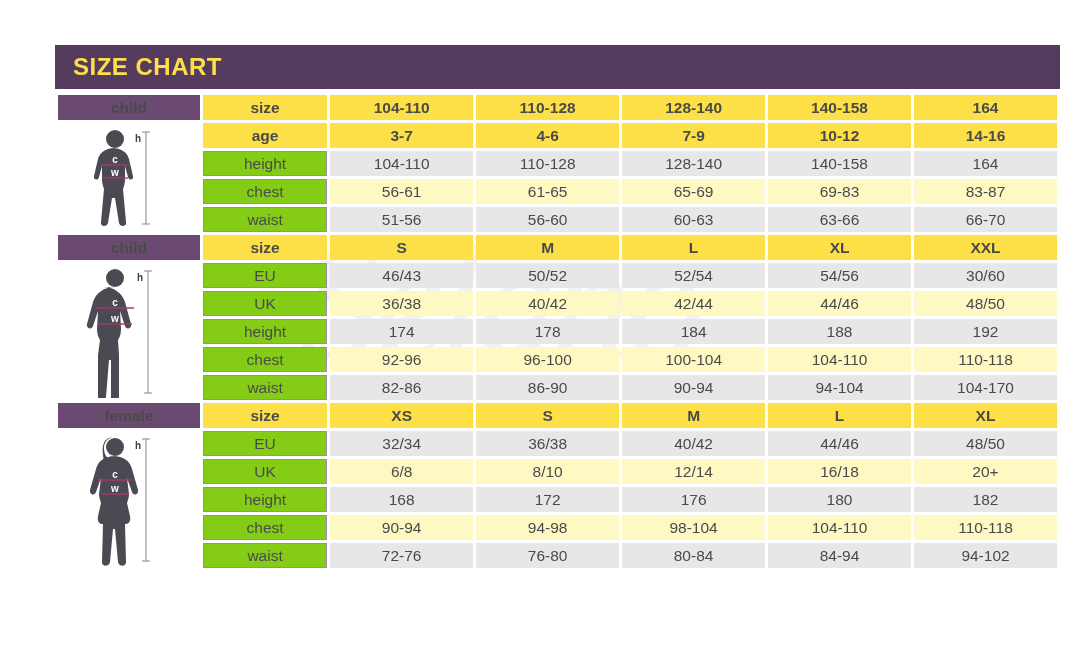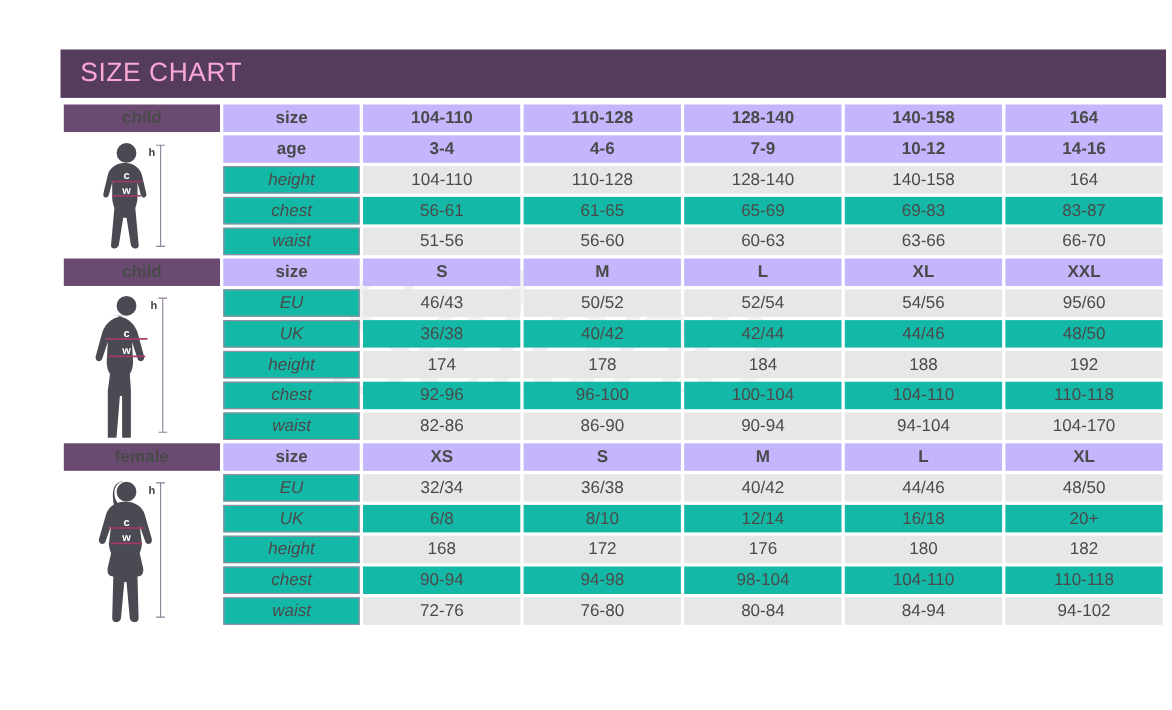--- a/index.html
+++ b/index.html
@@ -37,23 +37,23 @@
     z-index: 2;
   }
   .title-bar {
     background: #553b5e;
     height: 44px;
     display: flex;
     align-items: center;
     padding-left: 18px;
   }
   .title-bar .title {
-    color: #f9a8d4;
+    color: #fde047;
     font-size: 24px;
-    font-weight: normal;
+    font-weight: bold;
     letter-spacing: 0.5px;
   }
 
   table.grid {
     border-collapse: separate;
     border-spacing: 3px 3px;
     margin-top: 3px;
     width: 1005px;
     table-layout: fixed;
   }
@@ -64,40 +64,39 @@
     font-size: 15.5px;
     color: #4a4a4a;
     padding: 0;
   }
   
   col.c-fig { width: 137px; }
   col.c-lbl { width: 120px; }
   col.c-val { width: 138px; }
 
   td.hdr-purple {
-    background: #c4b5fd;
+    background: #fde047;
     color: #ffffff;
     font-weight: bold;
     font-size: 15.5px;
   }
   td.grp {
     background: #6b4a72;
     color: #ffffff;
     font-weight: bold;
     font-size: 16px;
   }
   td.lbl {
-    background: #14b8a6;
+    background: #84cc16;
     border: 1.5px solid #9b8aa3;
     color: #3f3f3f;
     font-size: 15.5px;
-    font-style: italic;
   }
   td.val-dark {
-    background: #14b8a6;
+    background: #fef9c3;
     color: #4a4a4a;
   }
   td.val-light {
     background: #e7e7e7;
     color: #4a4a4a;
   }
   td.figcell {
     background: #ffffff;
     vertical-align: middle;
     padding: 2px 0;
@@ -162,21 +161,21 @@
                 <g stroke="#a33a6a" stroke-width="1.4" fill="none">
                   <line x1="32" y1="39" x2="60" y2="39"></line>
                   <line x1="33" y1="52" x2="59" y2="52"></line>
                 </g>
                 <text x="46" y="37" font-family="Liberation Sans, sans-serif" font-size="10" font-weight="bold" fill="#ffffff" text-anchor="middle">c</text>
                 <text x="46" y="50" font-family="Liberation Sans, sans-serif" font-size="10" font-weight="bold" fill="#ffffff" text-anchor="middle">w</text>
               </svg>
             </div>
           </td>
           <td class="hdr-purple">age</td>
-          <td class="hdr-purple">3-4</td>
+          <td class="hdr-purple">3-7</td>
           <td class="hdr-purple">4-6</td>
           <td class="hdr-purple">7-9</td>
           <td class="hdr-purple">10-12</td>
           <td class="hdr-purple">14-16</td>
         </tr>
         <tr>
           <td class="lbl">height</td>
           <td class="val-light">104-110</td>
           <td class="val-light">110-128</td>
           <td class="val-light">128-140</td>
@@ -230,21 +229,21 @@
                 <text x="46" y="40" font-family="Liberation Sans, sans-serif" font-size="10" font-weight="bold" fill="#ffffff" text-anchor="middle">c</text>
                 <text x="46" y="56" font-family="Liberation Sans, sans-serif" font-size="10" font-weight="bold" fill="#ffffff" text-anchor="middle">w</text>
               </svg>
             </div>
           </td>
           <td class="lbl">EU</td>
           <td class="val-light">46/43</td>
           <td class="val-light">50/52</td>
           <td class="val-light">52/54</td>
           <td class="val-light">54/56</td>
-          <td class="val-light">95/60</td>
+          <td class="val-light">30/60</td>
         </tr>
         <tr>
           <td class="lbl">UK</td>
           <td class="val-dark">36/38</td>
           <td class="val-dark">40/42</td>
           <td class="val-dark">42/44</td>
           <td class="val-dark">44/46</td>
           <td class="val-dark">48/50</td>
         </tr>
         <tr>

